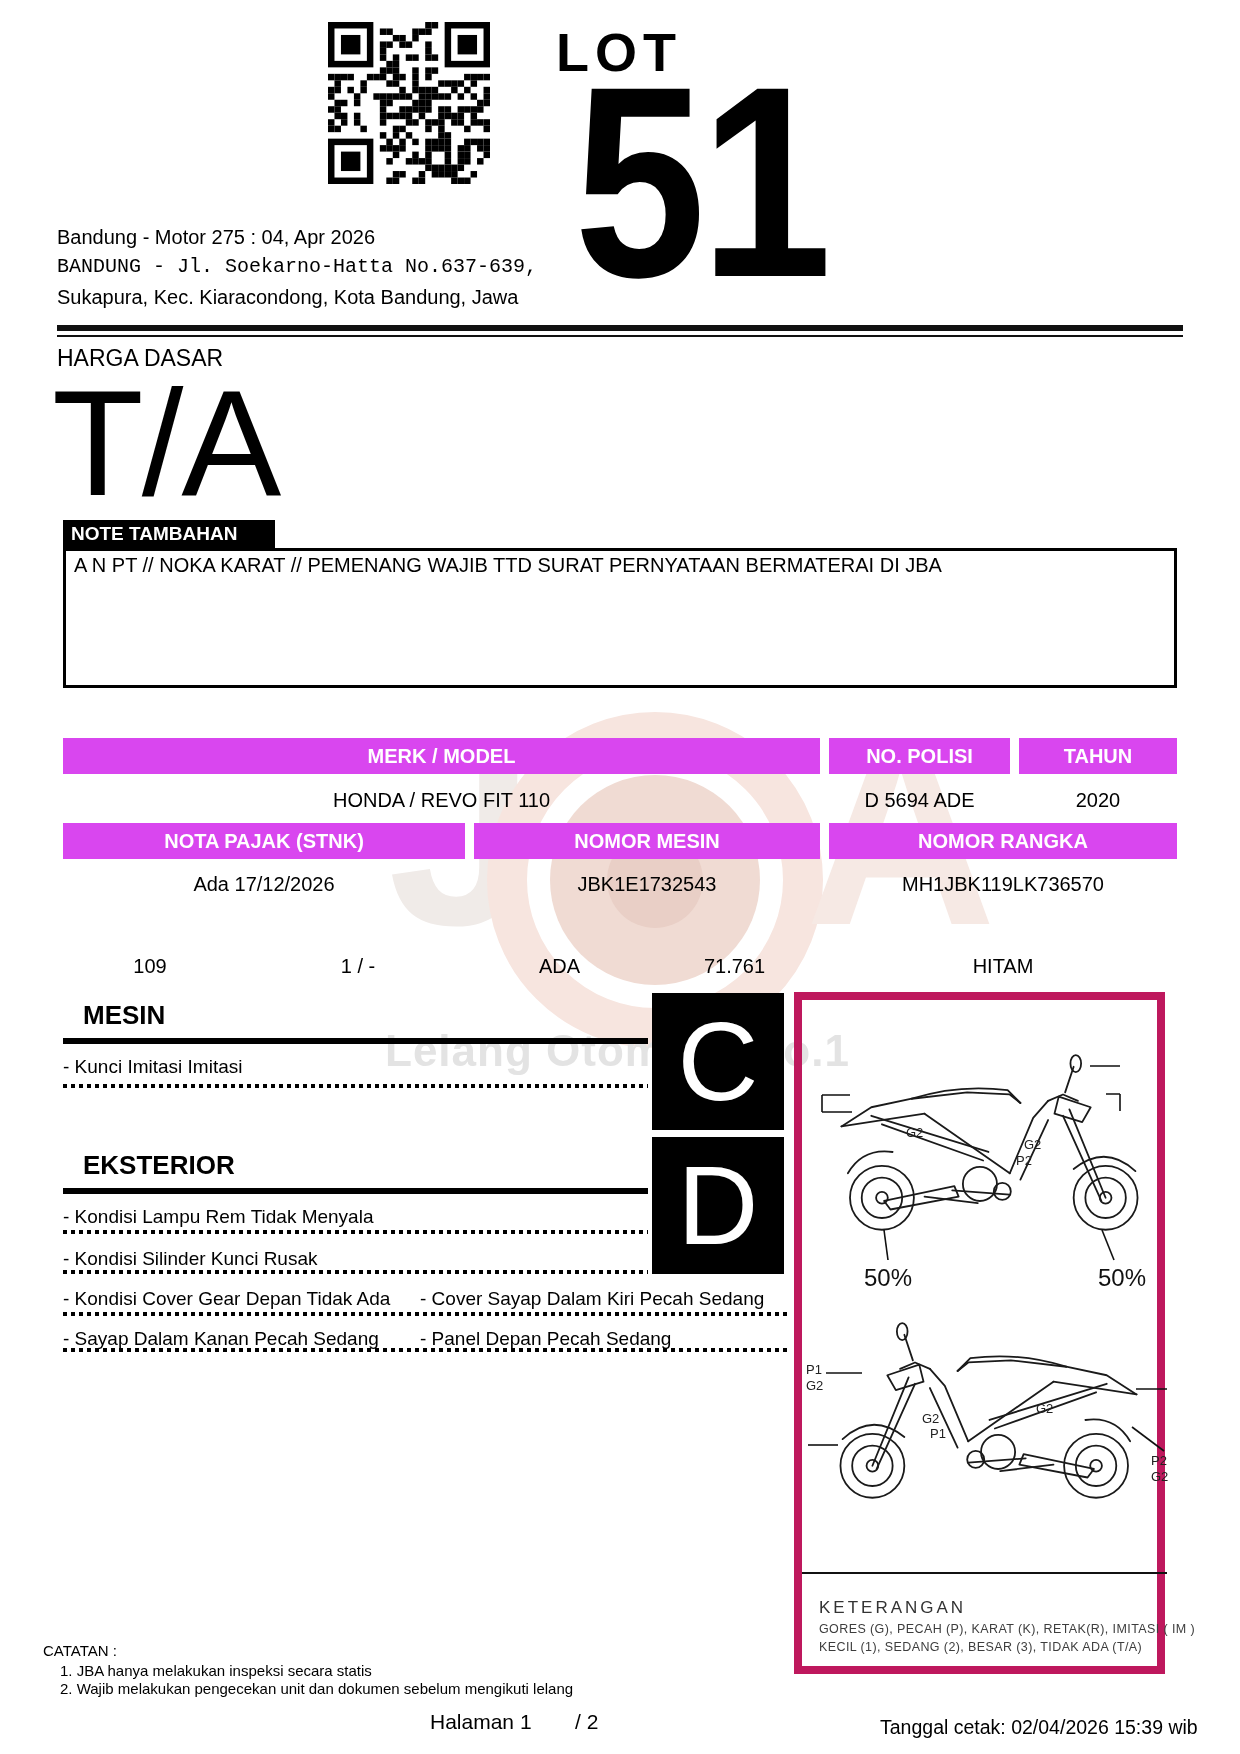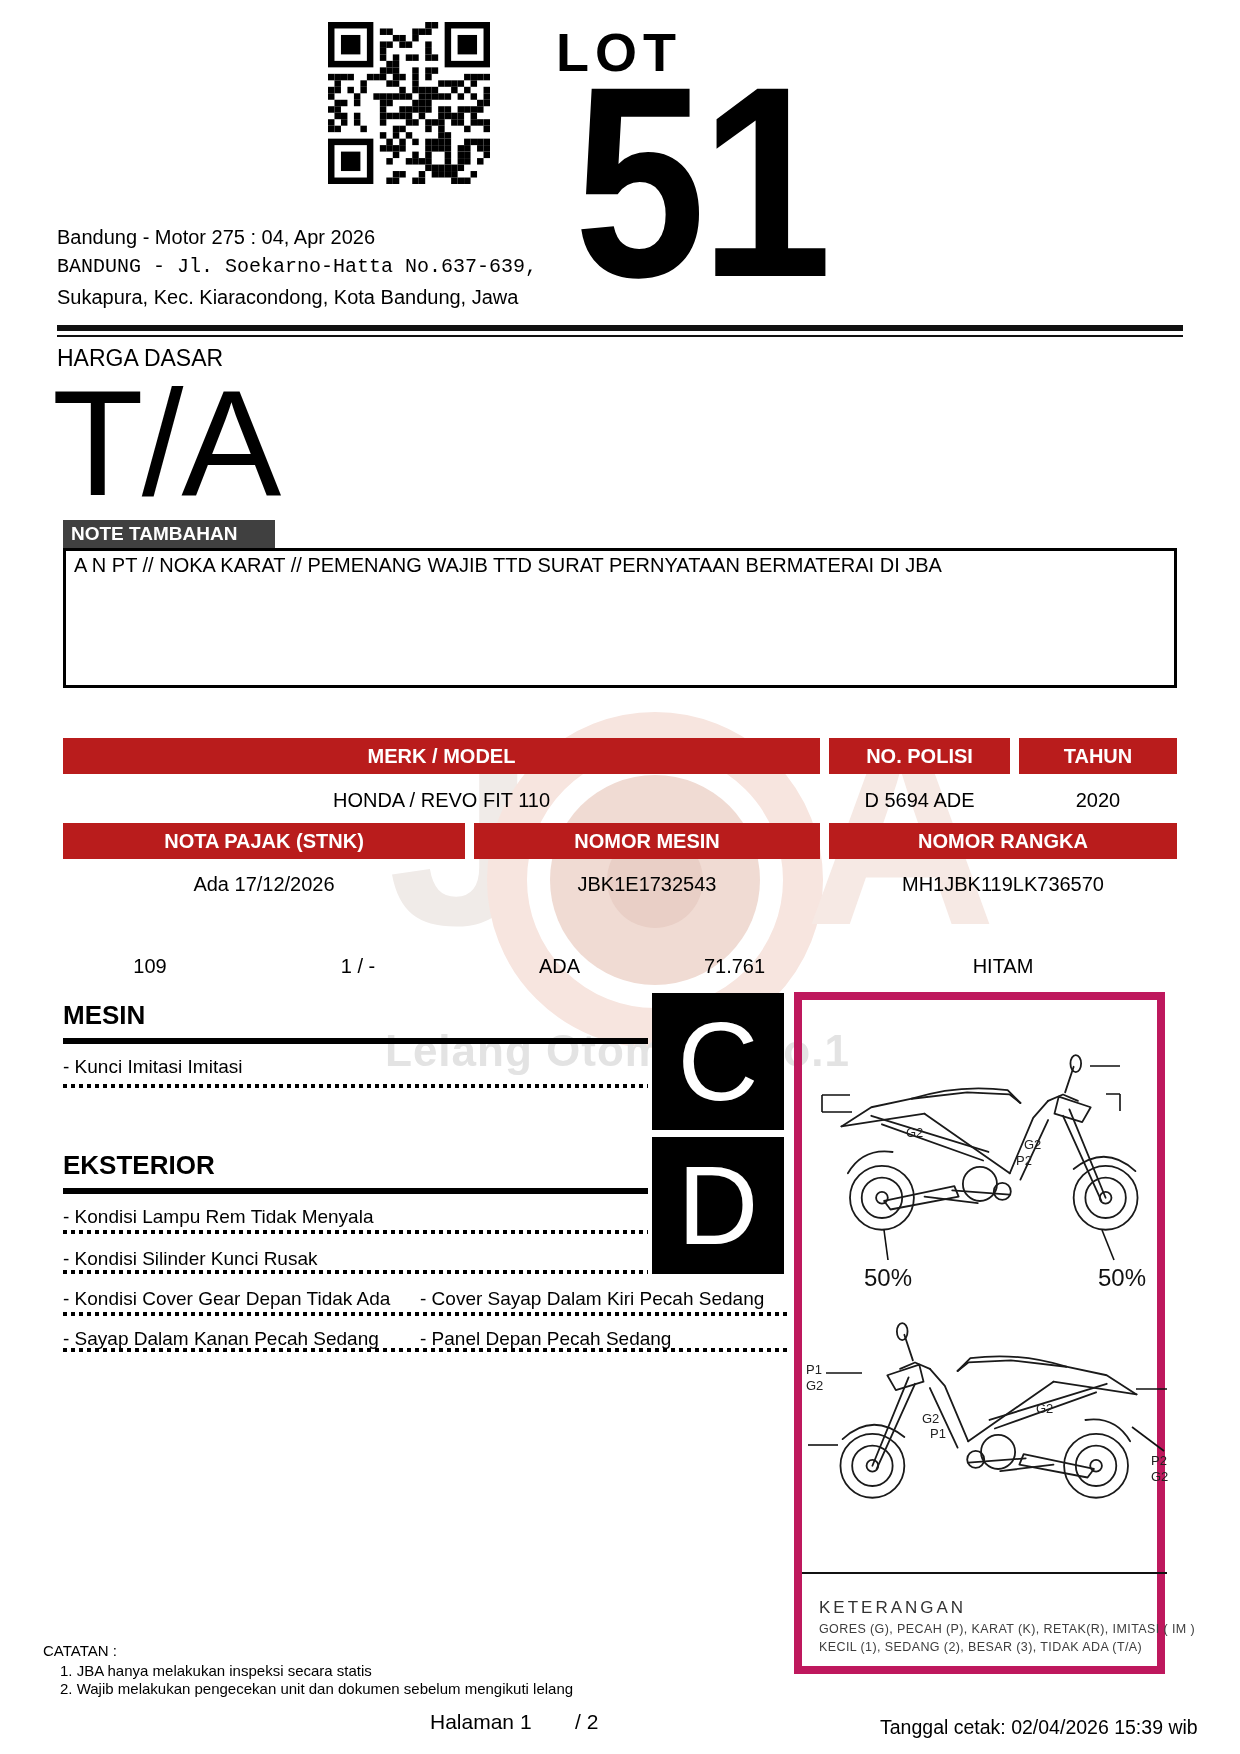--- a/index.html
+++ b/index.html
@@ -16,33 +16,33 @@
   
   .layer{position:absolute;inset:0;z-index:1;}
   .addr{font-size:20px;line-height:30px;white-space:nowrap;}
   #lot-label{font-size:54px;font-weight:bold;letter-spacing:6px;line-height:1;}
   #lot-number{font-size:272px;font-weight:bold;line-height:1;letter-spacing:-6px;
               transform:scaleX(0.87);transform-origin:left top;}
   #double-rule{left:57px;top:325px;width:1126px;height:4px;
                border-top:6px solid #111;border-bottom:2px solid #111;}
   #harga-label{left:57px;top:345px;font-size:23px;}
   #harga-value{left:52px;top:368px;font-size:150px;line-height:1;letter-spacing:-2px;}
-  .badge{background:#404040;color:#fff;font-weight:bold;}
+  .badge{background:#000000;color:#fff;font-weight:bold;}
   #note-badge{left:63px;top:520px;width:212px;height:28px;font-size:19px;line-height:28px;padding-left:8px;box-sizing:border-box;}
   #note-box{left:63px;top:548px;width:1114px;height:140px;border:3px solid #000;box-sizing:border-box;}
   #note-text{padding:3px 8px;font-size:20px;}
   
   .trow{position:absolute;left:63px;width:1114px;display:flex;gap:9px;}
-  .hcell{background:#b91c1c;color:#fff;font-weight:bold;font-size:20px;height:36px;line-height:36px;text-align:center;flex:none;}
+  .hcell{background:#d946ef;color:#fff;font-weight:bold;font-size:20px;height:36px;line-height:36px;text-align:center;flex:none;}
   .vcell{font-size:20px;height:40px;line-height:40px;text-align:center;flex:none;}
   .w757{width:757px}.w181{width:181px}.w158{width:158px}
   .w402{width:402px}.w346{width:346px}.w348{width:348px}
   .w174{width:174px}.w224{width:224px}.w161{width:161px}.w171{width:171px}
   
-  .sec-title{font-size:26px;font-weight:bold;}
+  .sec-title{font-size:26px;font-weight:bold;margin-left:20px;}
   .thickline{height:6px;background:#000;}
   .dotline{height:4px;background-image:repeating-linear-gradient(90deg,#000 0 4px,transparent 4px 8px);}
   .insp{font-size:19px;white-space:nowrap;}
   .grade{left:652px;width:132px;height:137px;background:#000;color:#fff;
          font-size:112px;display:flex;align-items:center;justify-content:center;}
   
   #diagram-box{left:794px;top:992px;width:371px;height:682px;border:8px solid #be185d;box-sizing:border-box;background:transparent;}
   .moto-label{position:absolute;font-size:13px;color:#222;line-height:14px;white-space:nowrap;}
   .pct{position:absolute;font-size:24px;color:#111;}
   #ket-title{position:absolute;left:17px;top:598px;font-size:17px;letter-spacing:3px;color:#333;}

